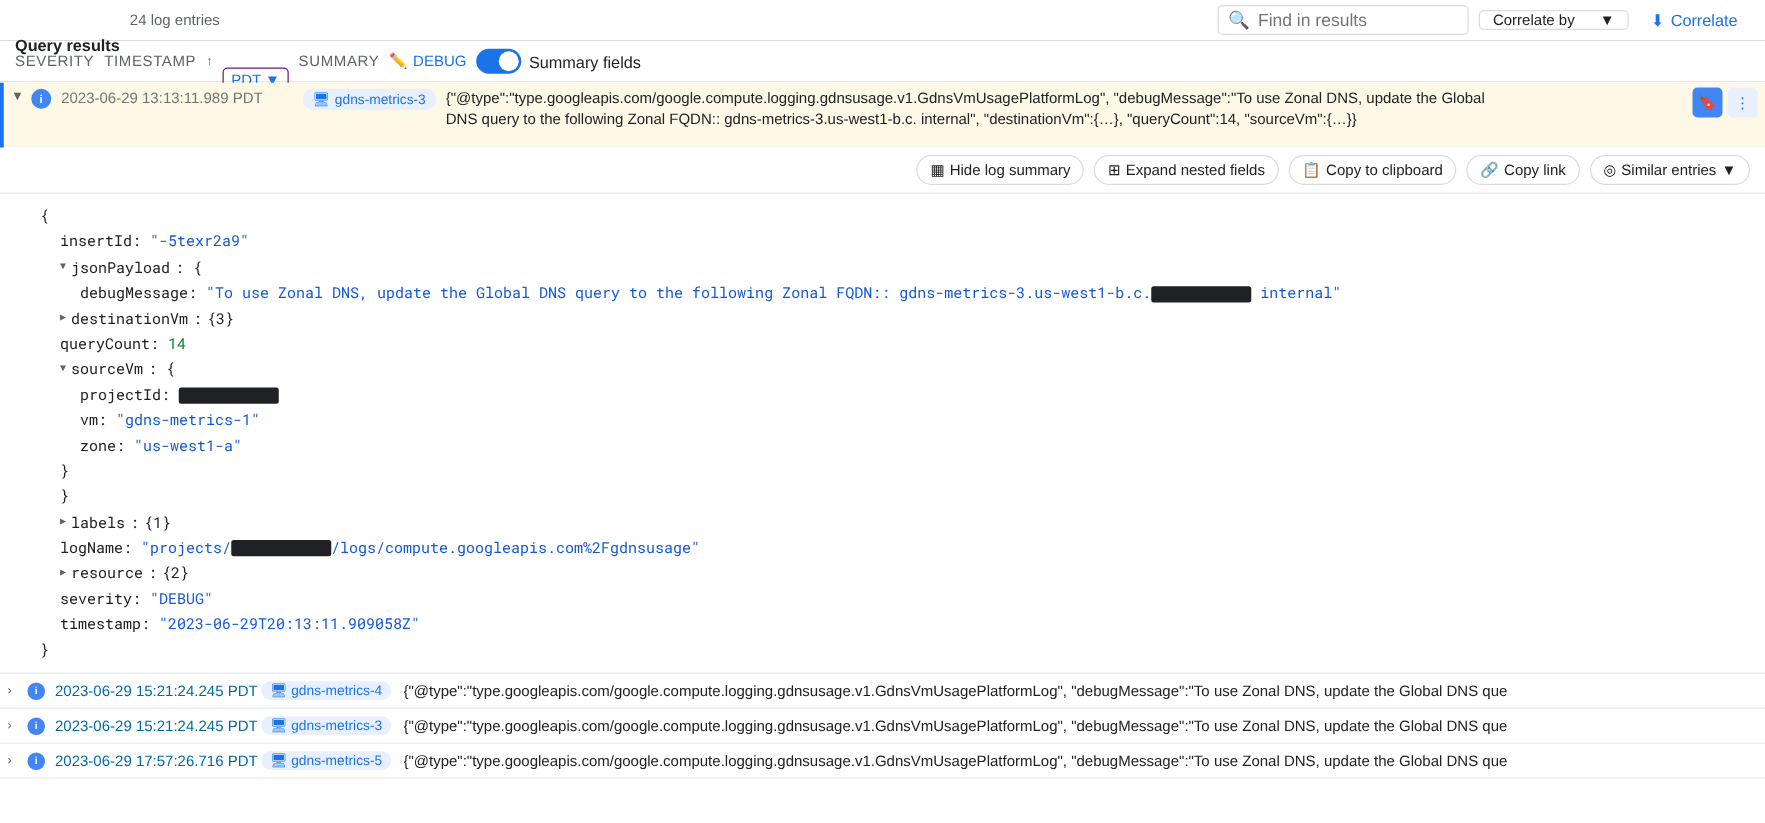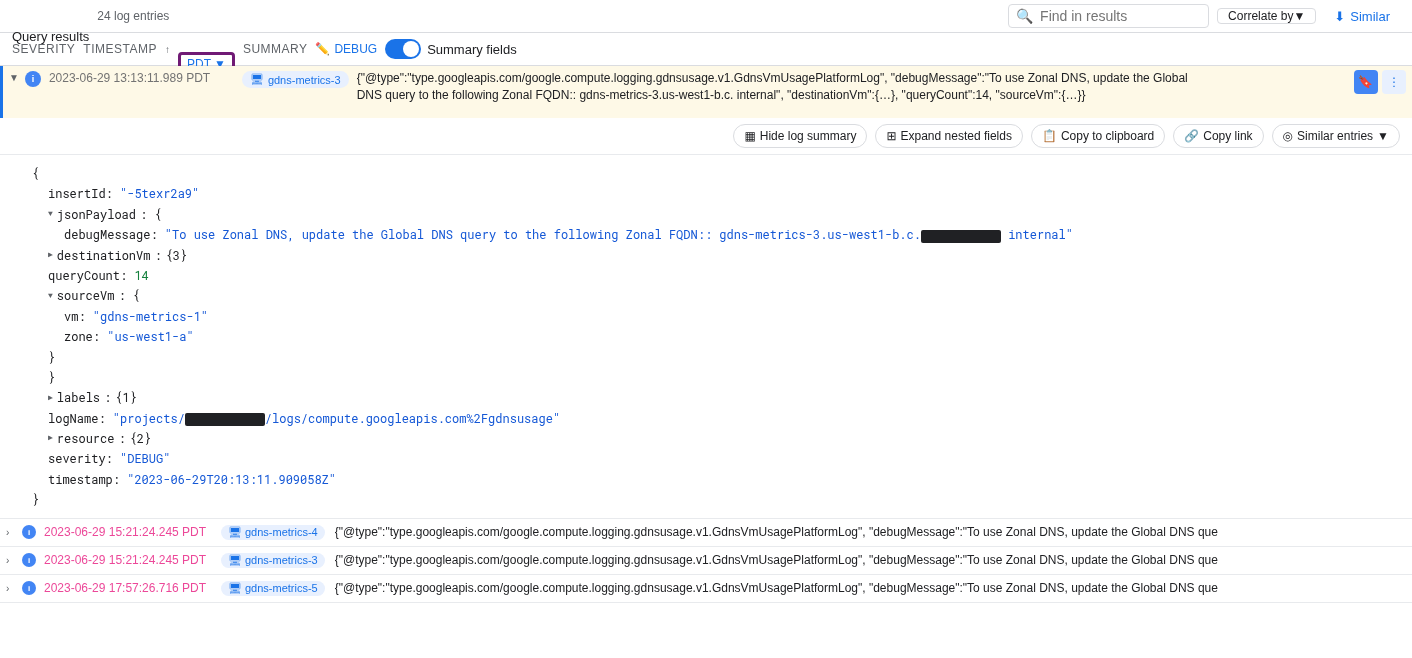--- a/index.html
+++ b/index.html
@@ -16,21 +16,21 @@
       display: flex;
       align-items: center;
       height: 33px;
       padding: 0 12px;
       background: #fff;
       border-bottom: 1px solid #dadce0;
       gap: 8px;
     }
     .query-results-label {
       font-size: 13px;
-      font-weight: 400;
+      font-weight: 700;
       color: #202124;
       margin-top: 40px;
     }
     .log-count-badge {
       font-size: 12px;
       color: #5f6368;
     }
     .spacer { flex: 1; }
     .find-in-results-box {
       display: flex;
@@ -50,21 +50,21 @@
       background: transparent;
       width: 160px;
     }
     .search-icon-sm {
       color: #5f6368;
       font-size: 14px;
     }
     .correlate-btn {
       display: flex;
       align-items: center;
-      gap: 0;
+      gap: 20px;
       padding: 0 10px;
       border: 1px solid #dadce0;
       border-radius: 4px;
       background: #fff;
       font-size: 12px;
       color: #202124;
       cursor: pointer;
     }
     .download-btn {
       display: flex;
@@ -94,21 +94,21 @@
       font-weight: 500;
       color: #5f6368;
       text-transform: uppercase;
       letter-spacing: 0.5px;
     }
     .sort-arrow { font-size: 10px; color: #5f6368; }
     .pdt-badge {
       display: flex;
       align-items: center;
       gap: 3px;
-      border: 3px solid #701a75;
+      border: 1px solid #701a75;
       border-radius: 4px;
       padding: 2px 6px;
       color: #1a73e8;
       font-size: 12px;
       font-weight: 500;
       margin-top: 29px;
     }
     .edit-btn {
       display: flex;
       align-items: center;
@@ -337,23 +337,22 @@
       margin-right: 8px;
       flex-shrink: 0;
     }
     .row-severity-inner {
       color: #fff;
       font-size: 8px;
       font-weight: 700;
     }
     .row-timestamp {
       font-size: 12px;
-      color: #ec4899;
+      color: #0369a1;
       min-width: 165px;
-      margin-right: 12px;
       white-space: nowrap;
     }
     .row-source-chip {
       display: inline-flex;
       align-items: center;
       gap: 3px;
       background: #e8f0fe;
       border-radius: 12px;
       padding: 1px 7px;
       font-size: 11px;
@@ -386,21 +385,21 @@
   <div class="find-in-results-box">
     <span class="search-icon-sm">🔍</span>
     <input type="text" placeholder="Find in results" style="">
   </div>
   <button class="correlate-btn">
     <span>Correlate by</span>
     <span>▼</span>
   </button>
   <button class="download-btn">
     <span>⬇</span>
-    <span>Similar</span>
+    <span>Correlate</span>
   </button>
 </div>
 
 <div class="second-toolbar">
   <span class="severity-label">SEVERITY</span>
   <span class="timestamp-label">TIMESTAMP</span>
   <span class="sort-arrow">↑</span>
   <div class="pdt-badge">
     <span>PDT</span>
     <span>▼</span>
@@ -484,20 +483,23 @@
       </div>
       <div class="indent-1">
         <span class="key">queryCount</span>: <span class="number-val">14</span>
       </div>
       <div class="indent-1 collapsible">
         <span class="collapsible-arrow">▼</span>
         <span class="key">sourceVm</span>
           <span>: {</span>
       </div>
       <div class="indent-2">
+        <span class="key">projectId</span>: <span class="redacted">&nbsp;&nbsp;&nbsp;&nbsp;&nbsp;&nbsp;&nbsp;&nbsp;&nbsp;&nbsp;</span>
+      </div>
+      <div class="indent-2">
         <span class="key">vm</span>: <span class="string-val">"gdns-metrics-1"</span>
       </div>
       <div class="indent-2">
         <span class="key">zone</span>: <span class="string-val">"us-west1-a"</span>
       </div>
       <div class="indent-1"><span class="bracket">}</span></div>
       <div class="indent-0" style="padding-left:16px;"><span class="bracket">}</span></div>
       <div class="indent-1 collapsible">
         <span class="collapsible-arrow">▶</span>
         <span class="key">labels</span>: <span>{1}</span>

